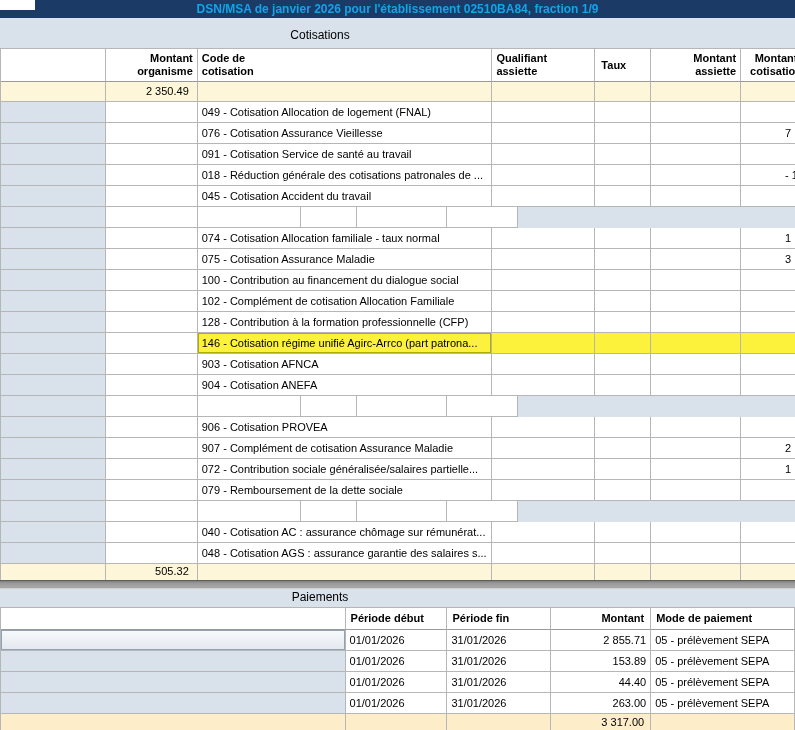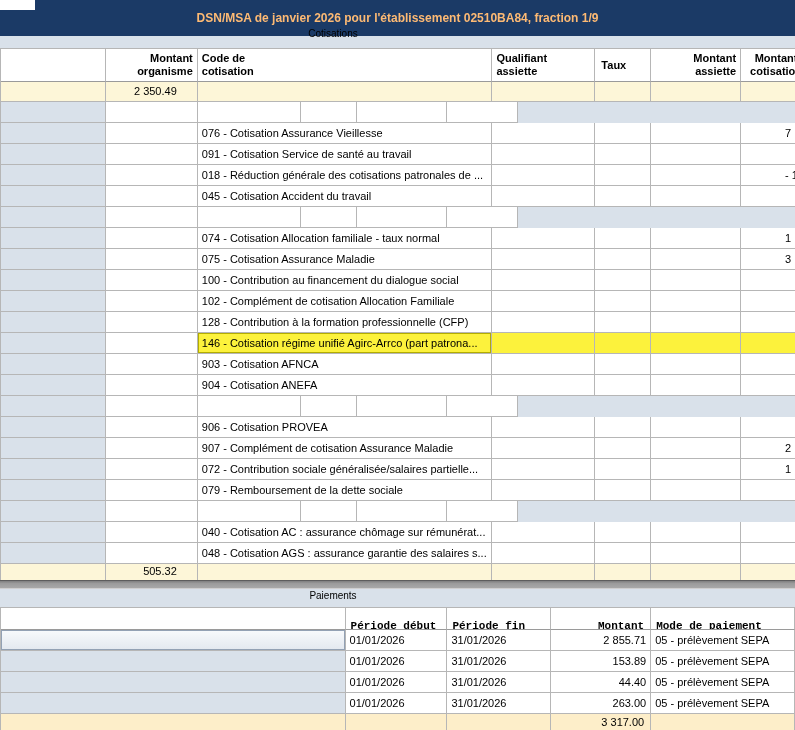--- a/index.html
+++ b/index.html
@@ -4,38 +4,38 @@
 <style>
   * { margin:0; padding:0; box-sizing:border-box; }
   html,body { background:#eef1f5; }
   .screen {
     position:relative; width:795px; height:730px; overflow:hidden;
     background:var(--page-bg, #d9e1ea);
     font-family:"Liberation Sans", sans-serif; font-size:11px; color:#000;
   }
   
   .titlebar {
-    position:absolute; top:0; left:0; width:795px; height:36px;
+    position:absolute; top:0; left:0; width:795px; height:18px;
     background:var(--title-bar, #1b3a66);
-    color:#fdba74; font-weight:bold; font-size:12px;
+    color:#0ea5e9; font-weight:bold; font-size:12px;
     display:flex; align-items:center; justify-content:center;
   }
   .corner { position:absolute; top:0; left:0; width:35px; height:10px; background:#fff; }
   
-  .section-label { position:absolute; left:13px; width:640px; text-align:center; font-size:10px; color:#000; }
+  .section-label { position:absolute; left:0; width:640px; text-align:center; font-size:12px; color:#000; }
   .lbl-cot { top:28px; }
   .lbl-pay { top:590px; }
   
   .row { display:flex; }
   .cell {
     border-right:1px solid var(--grid-line, #b6b6b6);
     border-bottom:1px solid var(--grid-line, #b6b6b6);
     overflow:hidden; white-space:nowrap;
   }
-  .num { text-align:right; padding-right:20px; }
+  .num { text-align:right; padding-right:8px; }
   
   .cot-viewport { position:absolute; top:48px; left:0; width:795px; height:532px; overflow:hidden; }
   .cot-inner { width:812px; border-top:1px solid var(--grid-line,#b6b6b6); border-left:1px solid var(--grid-line,#b6b6b6); }
   .c0 { width:105px; } .c1 { width:92px; } .c2 { width:295px; } .c3 { width:103px; }
   .c4 { width:56px; }  .c5 { width:90px; } .c6 { width:71px; }
   .header-row { height:33px; background:#fff; }
   .header-row .cell {
     display:flex; align-items:center; white-space:pre-line;
     font-weight:bold; line-height:13px; padding:2px 4px;
     border-bottom-color:#9a9a9a;
@@ -60,21 +60,21 @@
   
   .hscrollbar {
     position:absolute; top:580px; left:0; width:795px; height:9px;
     background:linear-gradient(180deg,#7e7e7e 0%, #9b9b9b 35%, #a8a8a8 100%);
     border-top:1px solid #5d5d5d; border-bottom:1px solid #cfcfcf;
   }
   
   .pay-table { position:absolute; top:607px; left:0; width:795px; border-top:1px solid var(--grid-line,#b6b6b6); border-left:1px solid var(--grid-line,#b6b6b6); }
   .p0 { width:345px; } .p1 { width:102px; } .p2 { width:104px; } .p3 { width:100px; } .p4 { width:144px; }
   .pay-header { height:22px; background:#fff; }
-  .pay-header .cell { font-weight:bold; line-height:21px; padding:8px 5px; border-bottom-color:#9a9a9a;font-family:Liberation Mono, monospace; }
+  .pay-header .cell { font-weight:bold; line-height:21px; padding:0 5px; border-bottom-color:#9a9a9a; }
   .pay-header .p3 { text-align:right; padding-right:6px; }
   .pay-row { height:21px; }
   .pay-row .cell { background:#fff; line-height:20px; padding:0 4px; }
   .pay-row .p0 { background:var(--page-bg,#d9e1ea); }
   .pay-row.selected .p0 {
     background:linear-gradient(180deg,#f8fafc 0%, #e3e8ef 100%);
     box-shadow:inset 0 0 0 1px #93a1b4;
   }
   .pay-total { height:18px; }
   .pay-total .cell { background:var(--total-row,#fdeec9); line-height:17px; padding:0 5px; border-bottom-color:#9a9a9a; }
@@ -116,20 +116,21 @@
         <div class="cell c2"></div>
         <div class="cell c3"></div>
         <div class="cell c4"></div>
         <div class="cell c5"></div>
         <div class="cell c6"></div>
       </div>
 
       <div class="row cot-row">
           <div class="cell c0"></div>
           <div class="cell c1 num"></div>
+          <div class="cell c2">049 - Cotisation Allocation de logement (FNAL)</div>
           <div class="cell c3"></div>
           <div class="cell c4"></div>
           <div class="cell c5"></div>
           <div class="cell c6"></div>
         </div>
         <div class="row cot-row">
           <div class="cell c0"></div>
           <div class="cell c1 num"></div>
           <div class="cell c2">076 - Cotisation Assurance Vieillesse</div>
           <div class="cell c3"></div>

